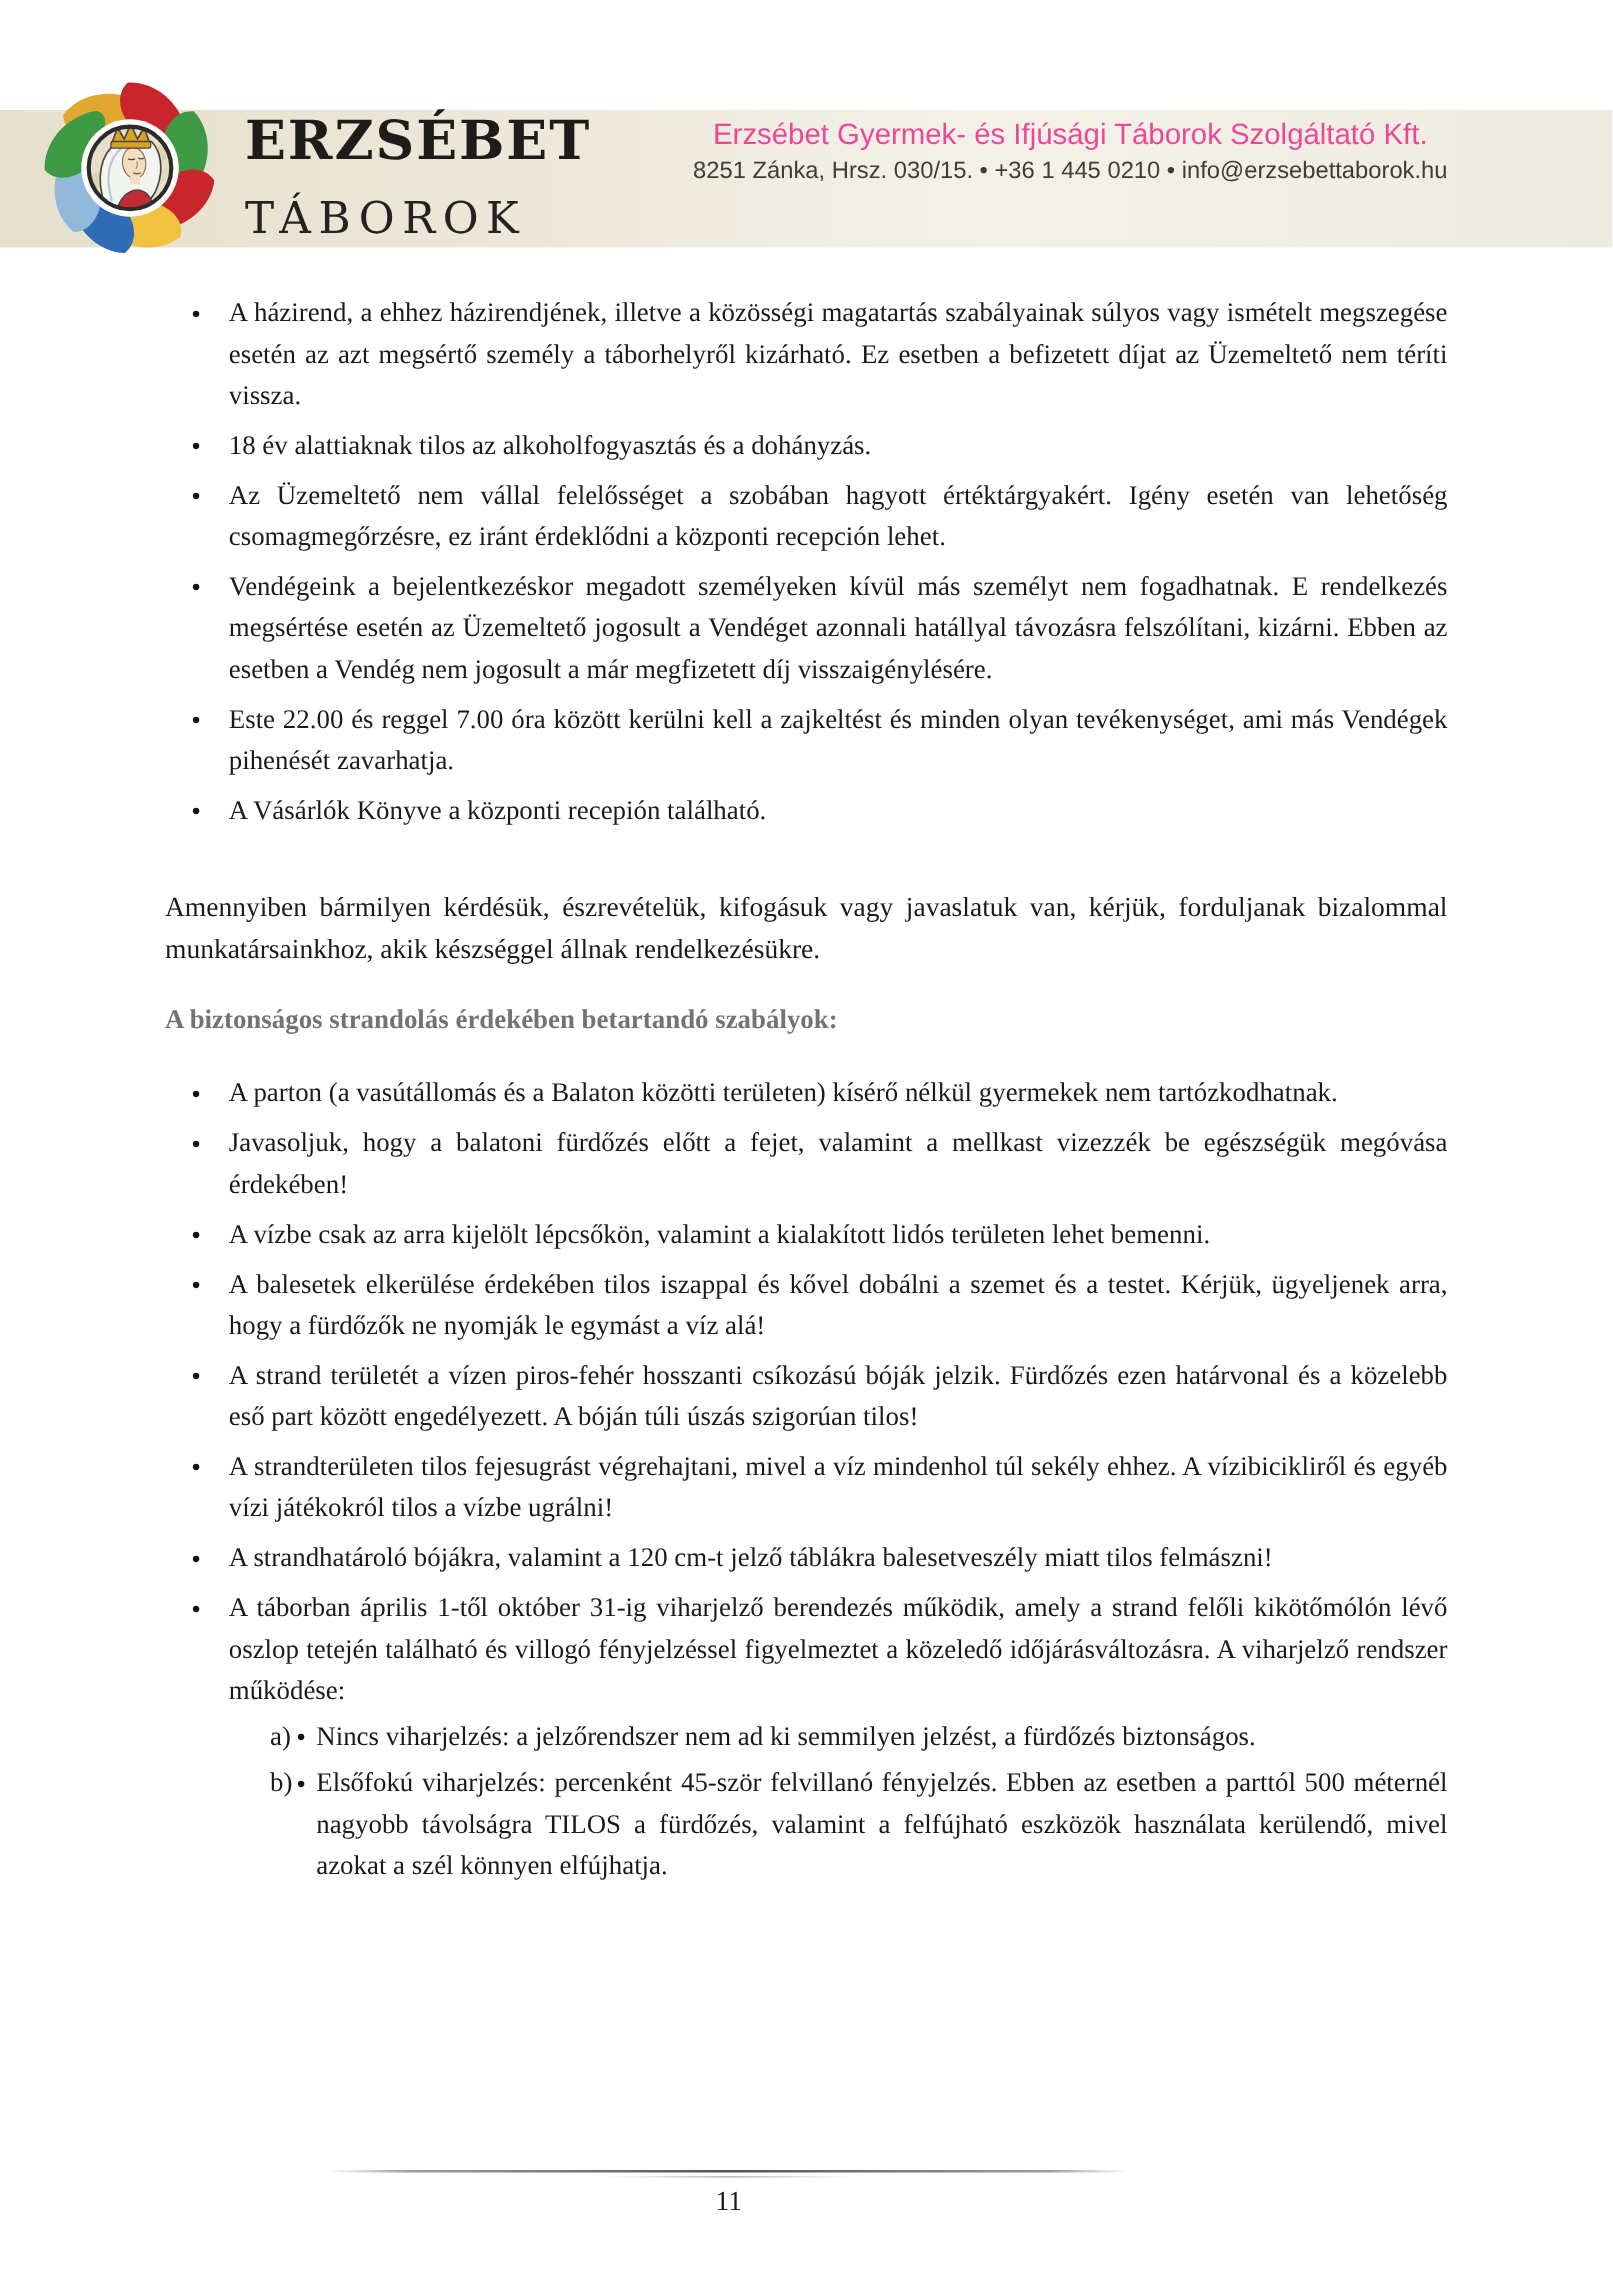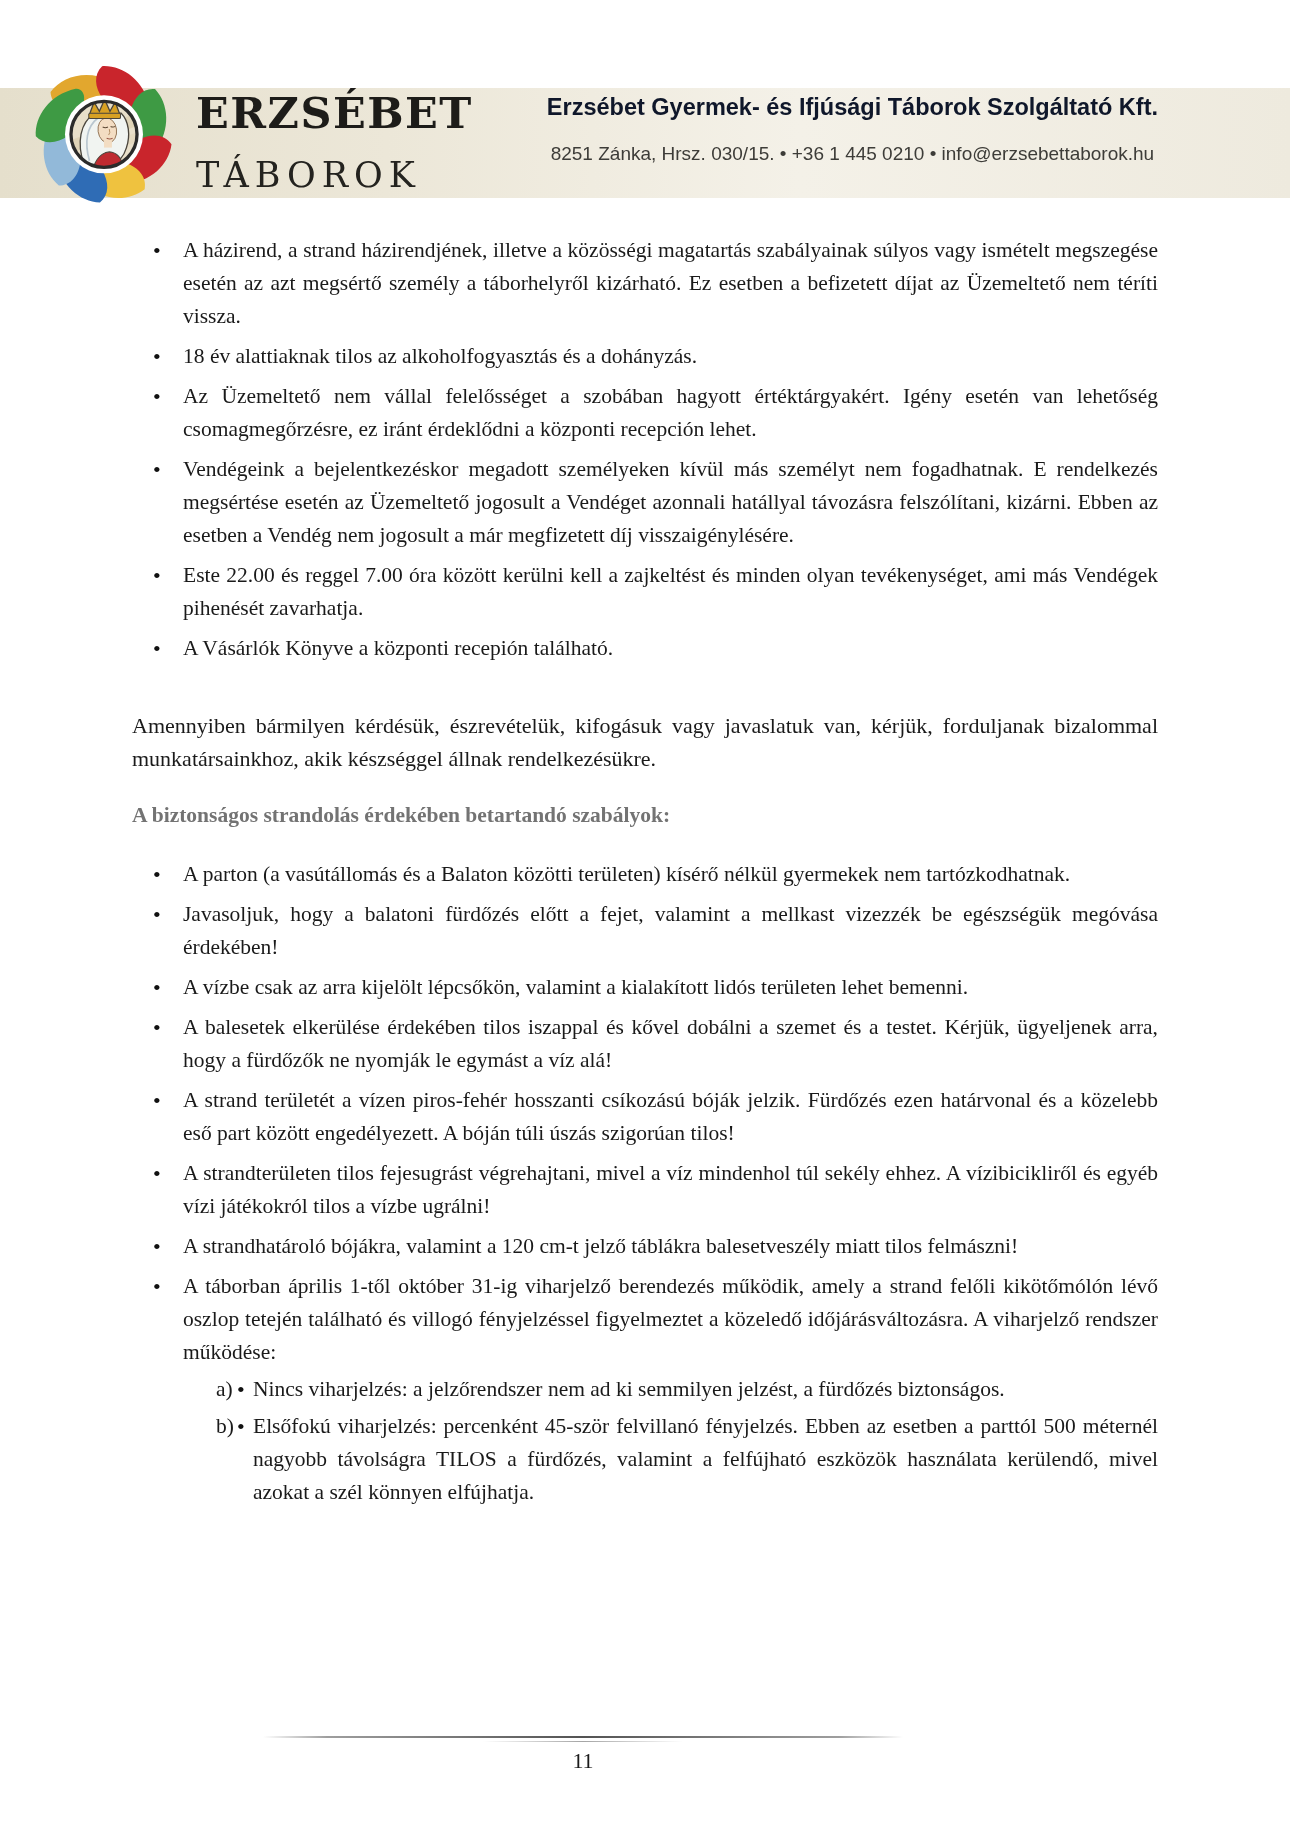--- a/index.html
+++ b/index.html
@@ -16,22 +16,22 @@
   .brand{position:absolute;top:92px;left:196px;line-height:1;}
   .brand-1{
     font-family:"DejaVu Serif", serif;font-weight:800;font-size:43px;
     letter-spacing:1.5px;color:#1d1c19;text-align:right;
   }
   .brand-2{
     font-family:"DejaVu Serif", serif;font-weight:400;font-size:35px;
     letter-spacing:6px;color:#24231f;margin-top:23px;
   }
   .company{position:absolute;top:94px;right:132px;text-align:center;font-family:"Liberation Sans", sans-serif;}
-  .company-name{font-weight:700;font-size:23.5px;color:#0f172a;}
-  .company-contact{font-weight:400;font-size:19px;color:#3d3c38;margin-top:22px;}
+  .company-name{font-weight:400;font-size:23.5px;color:#ec4899;}
+  .company-contact{font-weight:400;font-size:19px;color:#3d3c38;margin-top:5px;}
 
   
   .content{position:absolute;top:234px;left:132px;width:1026px;}
   ul.rules{list-style:none;margin:0;padding:0;}
   ul.rules li{
     position:relative;padding-left:51px;margin:0 0 7px 0;
     font-size:21.5px;line-height:33px;text-align:justify;
   }
   ul.rules li::before{
     content:"\2022";position:absolute;left:21px;top:0;
@@ -125,21 +125,21 @@
 
     <div class="company">
       <div class="company-name">Erzsébet Gyermek- és Ifjúsági Táborok Szolgáltató Kft.</div>
       <div class="company-contact">8251 Zánka, Hrsz. 030/15. • +36 1 445 0210 • info@erzsebettaborok.hu</div>
     </div>
   </header>
 
   <main class="content">
 
     <ul class="rules">
-      <li>A házirend, a strand házirendjének, illetve a közösségi magatartás szabályainak súlyos vagy ismételt megszegése esetén az azt megsértő személy a táborhelyről kizárható. Ez esetben a befizetett díjat az Üzemeltető nem téríti vissza.</li>
+      <li>A házirend, a ehhez házirendjének, illetve a közösségi magatartás szabályainak súlyos vagy ismételt megszegése esetén az azt megsértő személy a táborhelyről kizárható. Ez esetben a befizetett díjat az Üzemeltető nem téríti vissza.</li>
       <li>18 év alattiaknak tilos az alkoholfogyasztás és a dohányzás.</li>
       <li>Az Üzemeltető nem vállal felelősséget a szobában hagyott értéktárgyakért. Igény esetén van lehetőség csomagmegőrzésre, ez iránt érdeklődni a központi recepción lehet.</li>
       <li>Vendégeink a bejelentkezéskor megadott személyeken kívül más személyt nem fogadhatnak. E rendelkezés megsértése esetén az Üzemeltető jogosult a Vendéget azonnali hatállyal távozásra felszólítani, kizárni. Ebben az esetben a Vendég nem jogosult a már megfizetett díj visszaigénylésére.</li>
       <li>Este 22.00 és reggel 7.00 óra között kerülni kell a zajkeltést és minden olyan tevékenységet, ami más Vendégek pihenését zavarhatja.</li>
       <li>A Vásárlók Könyve a központi recepión található.</li>
     </ul>
 
     <p class="para">Amennyiben bármilyen kérdésük, észrevételük, kifogásuk vagy javaslatuk van, kérjük, forduljanak bizalommal munkatársainkhoz, akik készséggel állnak rendelkezésükre.</p>
 
     <h2 class="section-heading">A biztonságos strandolás érdekében betartandó szabályok:</h2>

